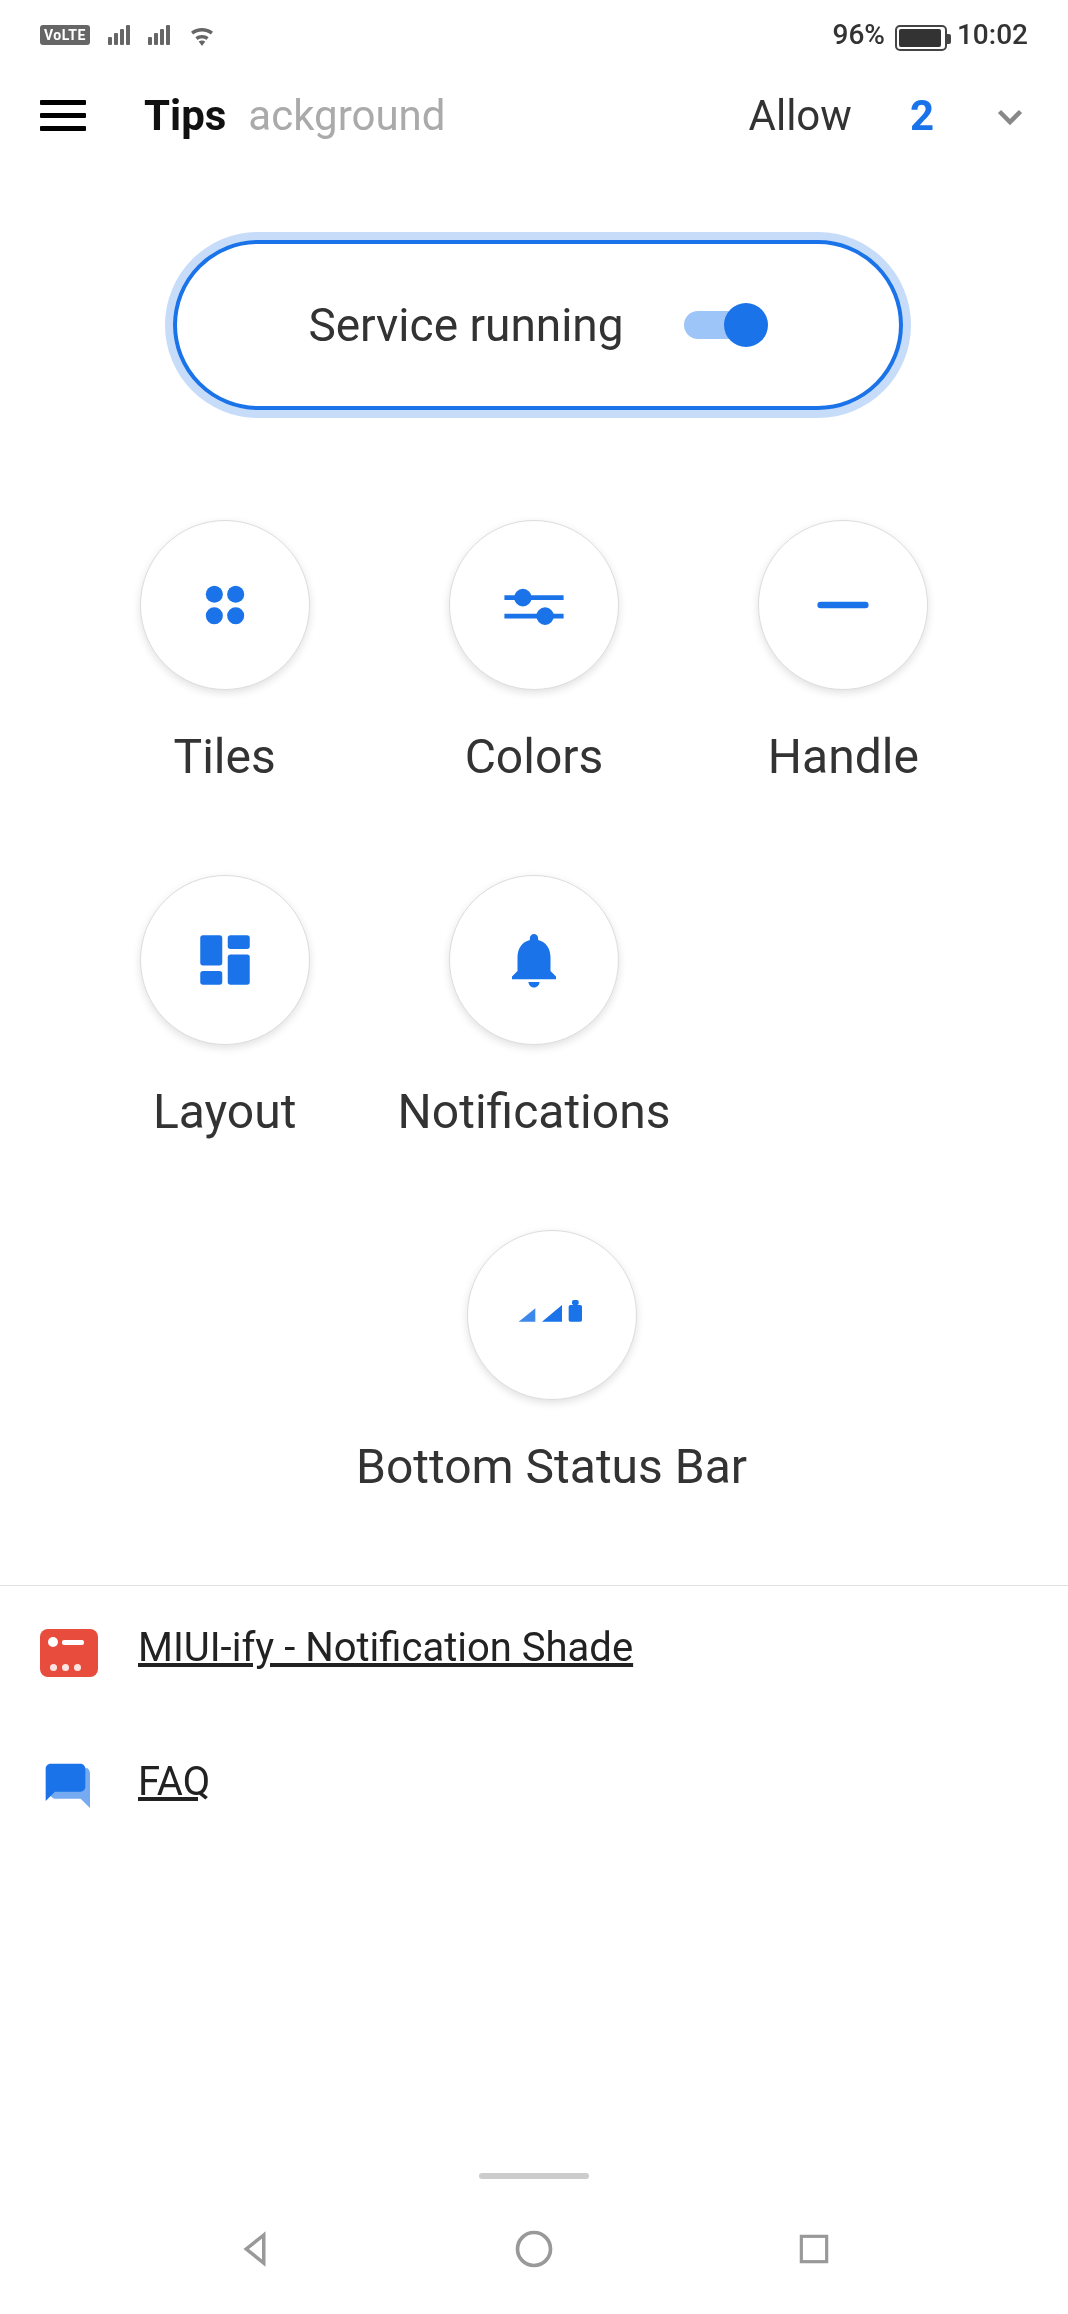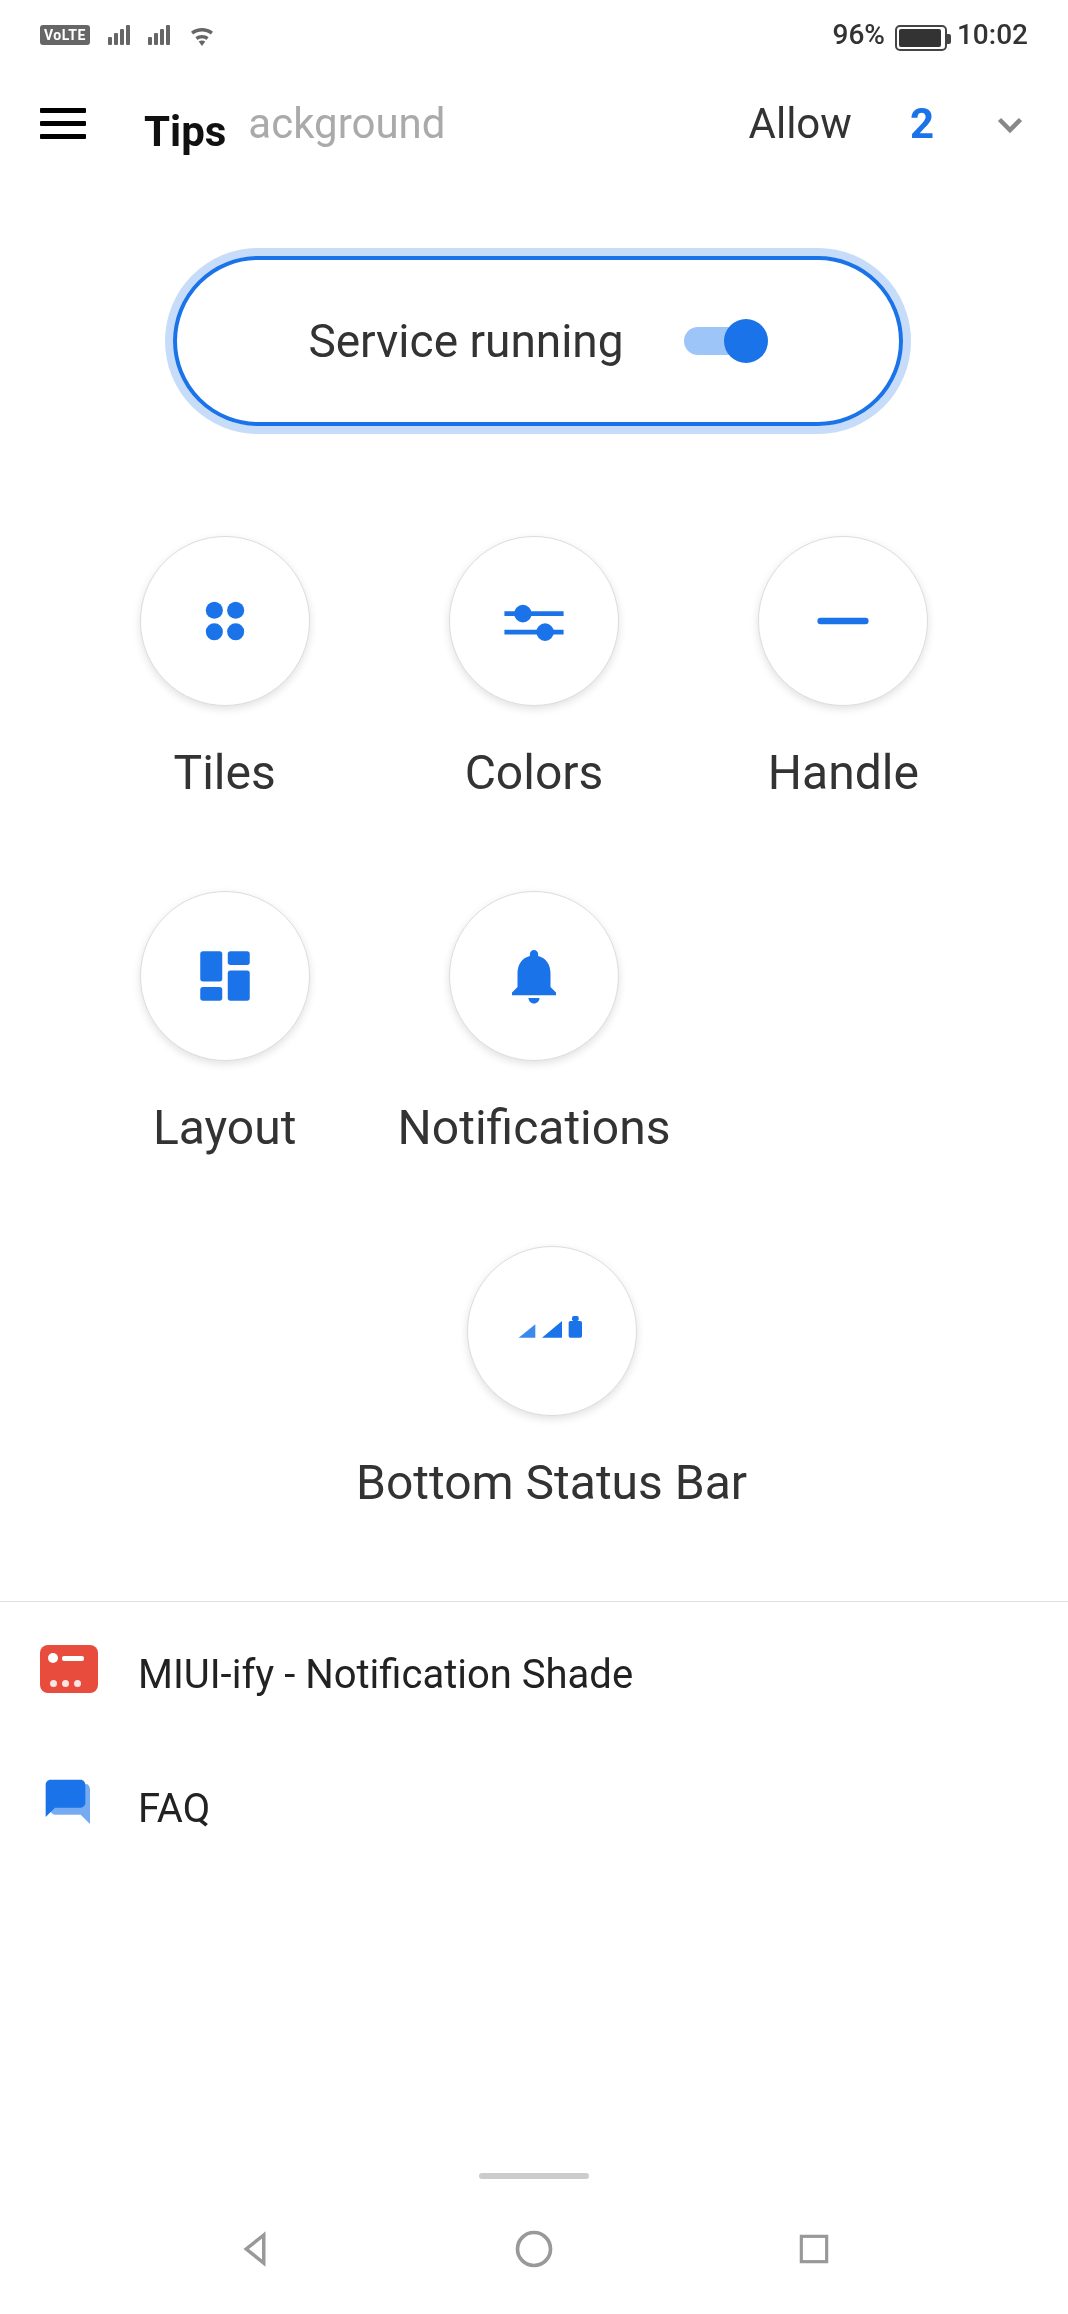--- a/index.html
+++ b/index.html
@@ -13,21 +13,21 @@
   .signal-bars { display: inline-flex; align-items: flex-end; gap: 2px; }
   .signal-bars span { width: 4px; background: #666; border-radius: 1px; }
   .battery-shell { width: 52px; height: 26px; border: 2px solid #444; border-radius: 5px; position: relative; display: inline-flex; align-items: center; padding: 2px; }
   .battery-shell::after { content: ""; position: absolute; right: -6px; top: 7px; width: 4px; height: 10px; background: #444; border-radius: 0 2px 2px 0; }
   .battery-fill { background: #333; height: 100%; border-radius: 2px; }
   
   
   .app-bar { display: flex; align-items: center; padding: 30px 40px 40px 40px; gap: 28px; }
   .menu-icon { display: flex; flex-direction: column; gap: 8px; }
   .menu-icon span { width: 46px; height: 5px; background: #000; border-radius: 1px; }
-  .tips-label { font-size: 42px; font-weight: 700; color: #111; margin-left: 30px; margin-top: 16px; }
+  .tips-label { font-size: 42px; font-weight: 700; color: #111; margin-left: 30px; }
   .bg-label { font-size: 42px; color: #aaa; margin-left: -6px; }
   .spacer { flex: 1; }
   .allow-label { font-size: 42px; color: #333; }
   .count-label { font-size: 42px; font-weight: 700; color: #1a73e8; margin-left: 30px; margin-right: 30px; }
   .chevron-down { width: 36px; height: 36px; }
   
   
   .service-wrapper { display: flex; justify-content: center; padding: 60px 0 80px 8px; }
   .service-pill { width: 730px; height: 170px; border: 4px solid #1a73e8; border-radius: 100px; box-shadow: 0 0 0 8px rgba(26,115,232,0.25); display: flex; align-items: center; justify-content: center; gap: 60px; padding: 0 50px; }
   .service-text { font-size: 46px; color: #333; }
@@ -39,21 +39,21 @@
   .grid { display: grid; grid-template-columns: repeat(3, 1fr); gap: 90px 20px; padding: 30px 80px 60px 80px; justify-items: center; }
   .grid-item { display: flex; flex-direction: column; align-items: center; gap: 38px; }
   .circle-btn { width: 170px; height: 170px; border-radius: 50%; background: #fff; border: 1px solid #ddd; box-shadow: 0 3px 8px rgba(0,0,0,0.12); display: flex; align-items: center; justify-content: center; }
   .grid-label { font-size: 48px; color: #333; }
   .grid-row-center { display: flex; justify-content: center; gap: 80px; padding: 30px 80px 90px 115px; }
   
   
   .divider { height: 1px; background: #e0e0e0; margin: 0; }
   
   
-  .list-item { display: flex; align-items: flex-end; gap: 40px; padding: 38px 40px; }
+  .list-item { display: flex; align-items: flex-start; gap: 40px; padding: 38px 40px; text-decoration: underline; }
   .list-icon { width: 58px; height: 58px; display: flex; align-items: center; justify-content: center; }
   .list-text { font-size: 40px; color: #222; }
   .red-card { width: 58px; height: 48px; background: #e84c3d; border-radius: 8px; position: relative; }
   .red-card::before { content: ""; position: absolute; top: 8px; left: 8px; width: 10px; height: 10px; border-radius: 50%; background: #fff; }
   .red-card::after { content: ""; position: absolute; top: 11px; left: 22px; width: 22px; height: 5px; background: #fff; border-radius: 2px; }
   .red-dots { position: absolute; bottom: 6px; left: 10px; display: flex; gap: 5px; }
   .red-dots span { width: 7px; height: 7px; border-radius: 50%; background: rgba(255,255,255,0.85); }
   
   
   .nav-bar { position: absolute; bottom: 0; left: 0; right: 0; height: 130px; display: flex; align-items: center; justify-content: space-evenly; border-top: 0; }

